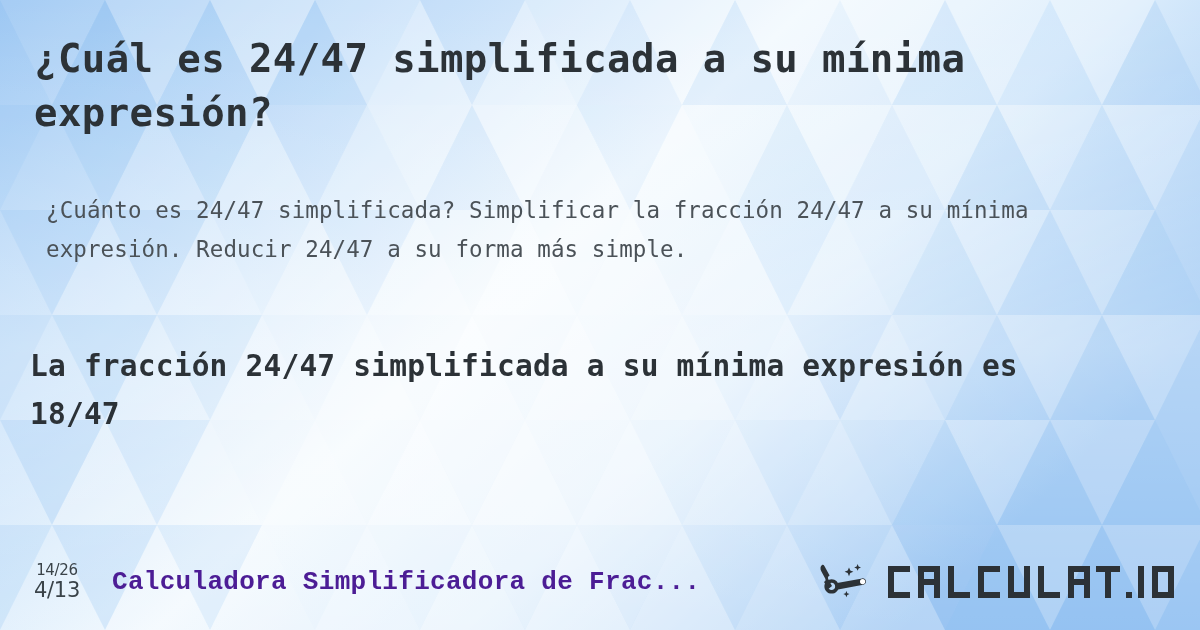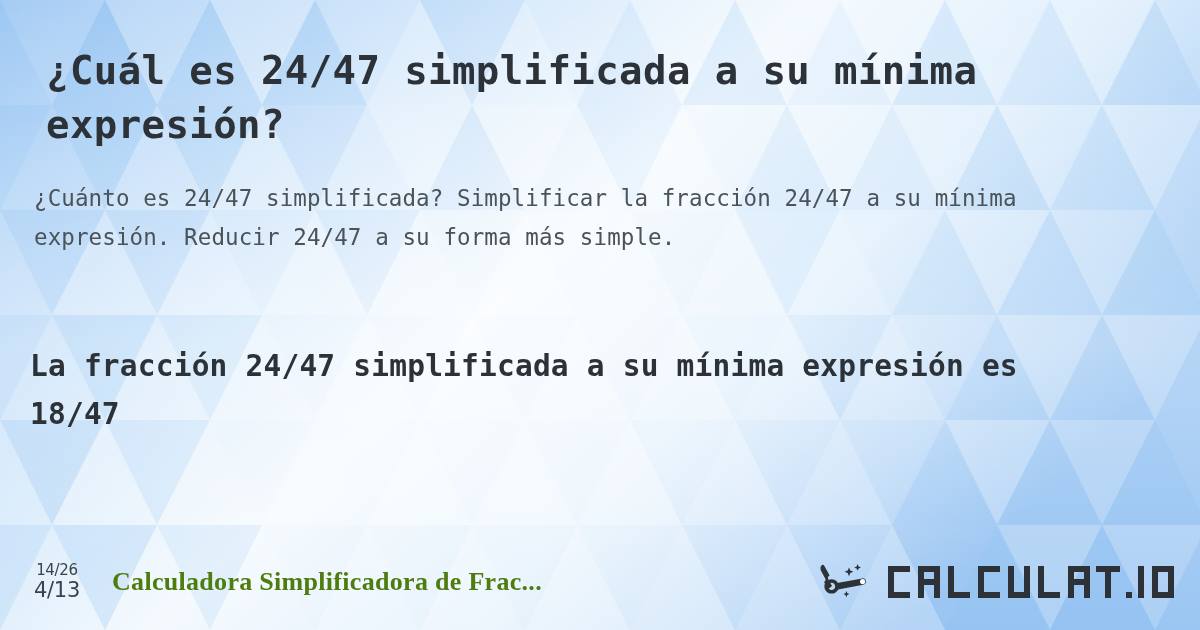--- a/index.html
+++ b/index.html
@@ -37,35 +37,35 @@
     z-index: 2;
     padding: 0 30px;
     box-sizing: border-box;
   }
 
   .title {
     position: absolute;
     left: 30px;
     top: 28px;
     width: 1010px;
-    margin: 16px;
+    margin: 4px;
     font-size: 39px;
     line-height: 54px;
     font-weight: bold;
     letter-spacing: 0.4px;
     color: #2c3237;
     font-family: "DejaVu Sans Mono", "Liberation Mono", monospace;
   }
 
   .lead {
     position: absolute;
     left: 30px;
     top: 175px;
     width: 1090px;
-    margin: 4px;
+    margin: 16px;
     font-size: 22.5px;
     line-height: 39px;
     font-weight: normal;
     color: #4b5258;
     letter-spacing: 0.1px;
     font-family: "DejaVu Sans Mono", "Liberation Mono", monospace;
   }
 
   .answer {
     position: absolute;
@@ -115,24 +115,24 @@
     margin-bottom: 2px;
   }
   .frac-icon .den {
     font-size: 21px;
     letter-spacing: -0.3px;
   }
 
   .footer-title {
     font-size: 26px;
     font-weight: bold;
-    color: #4d7c0f;
+    color: #4c1d95;
     letter-spacing: 0.3px;
     white-space: nowrap;
-    font-family: Liberation Serif, serif;
+    font-family: Liberation Mono, monospace;
   }
 
   .footer-right {
     display: flex;
     align-items: center;
     gap: 6px;
   }
 
   .brand-wand {
     display: block;

